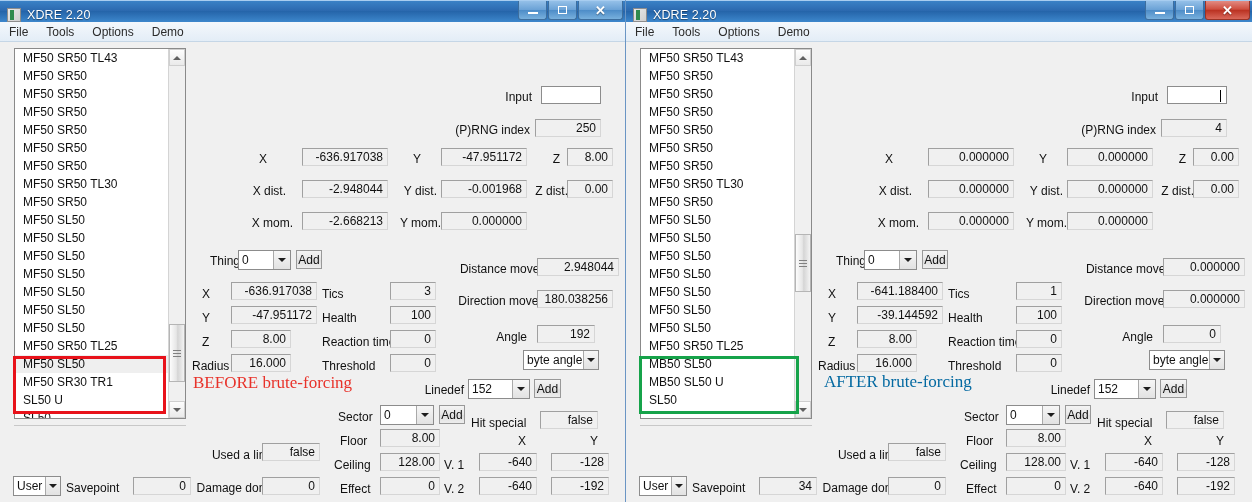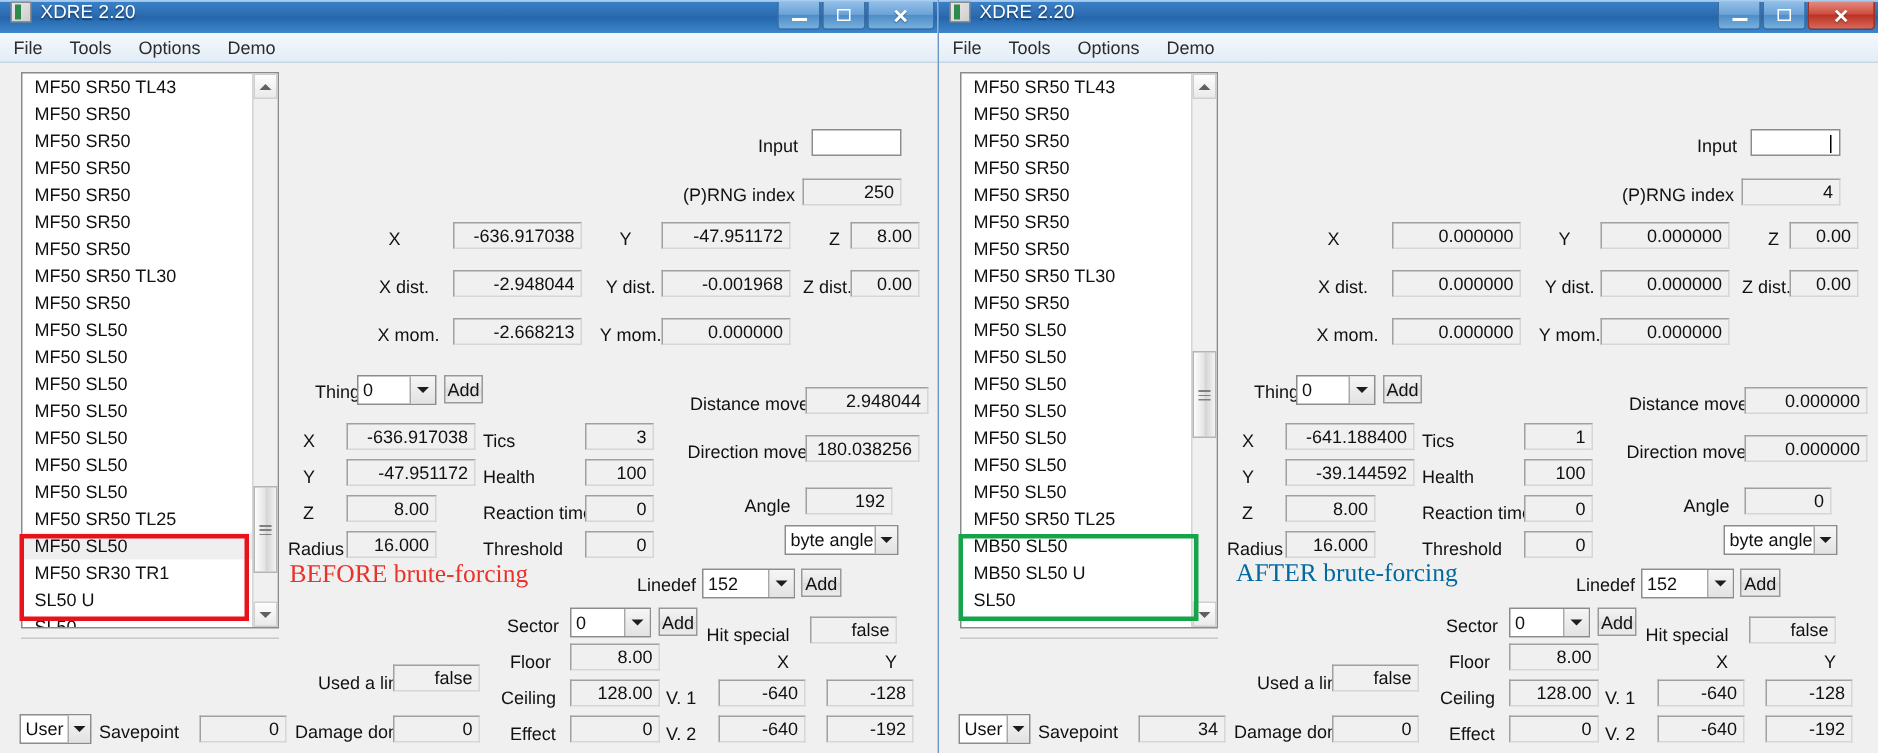--- a/index.html
+++ b/index.html
@@ -19,21 +19,21 @@
     background: #f0f0f0;
     overflow: hidden;
   }
   .window.left  { border-right: 1px solid #6a95c4; }
 
   .titlebar {
     position: relative;
     height: 22px;
     background: linear-gradient(to bottom, #3a81c6 0%, #2c6ab0 45%, #2565aa 50%, #3d87cc 100%);
     border-top: 1px solid #a8cdf0;
-    display: flex; align-items: flex-start;
+    display: flex; align-items: flex-end;
   }
   .win-icon {
     width: 14px; height: 14px; margin-left: 7px; margin-right: 6px;
     background: linear-gradient(135deg,#e8e8e8 0%,#cfcfcf 100%);
     border: 1px solid #8d8d8d;
     position: relative;
   }
   .win-icon::after {
     content:""; position:absolute; left:2px; top:1px;
     width:4px; height:10px; background:#2f8a4e;

